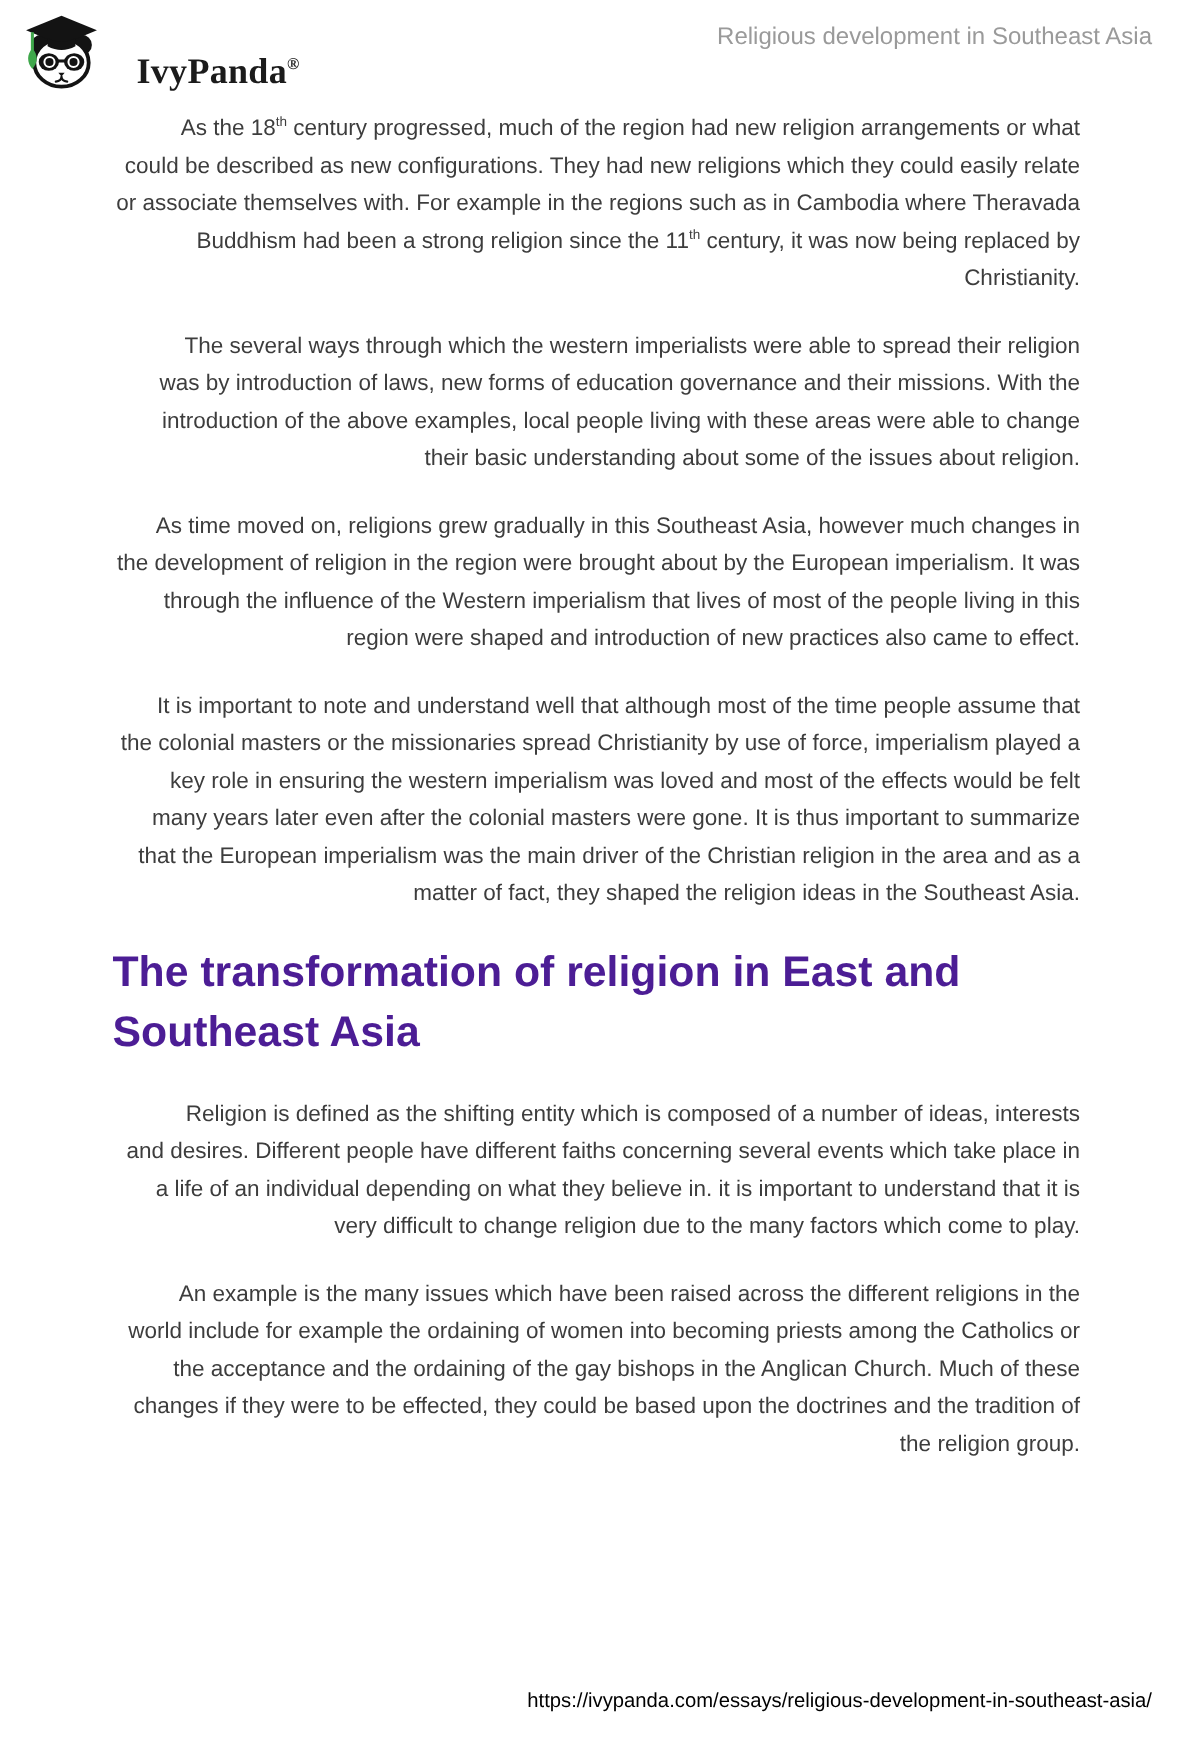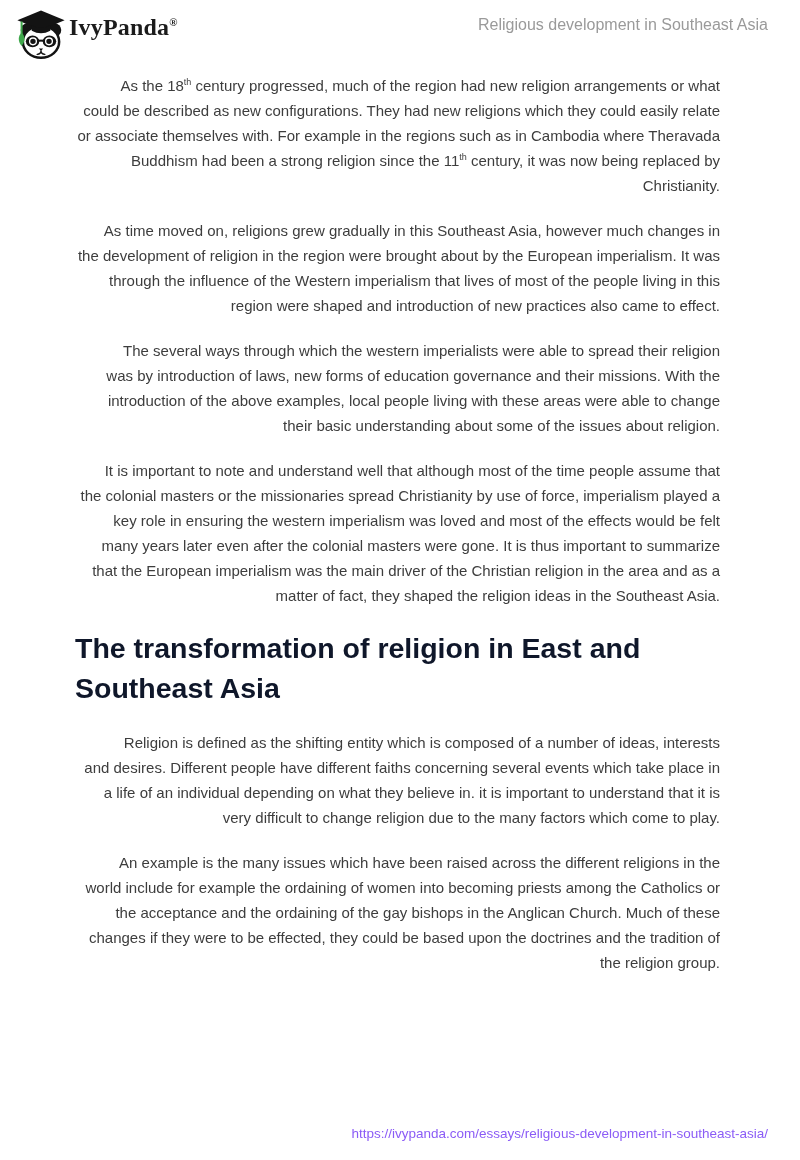--- a/index.html
+++ b/index.html
@@ -14,21 +14,21 @@
 
   
   .header {
     display: flex;
     justify-content: space-between;
     align-items: flex-start;
     padding: 8px 32px 0 14px;
     height: 62px;
     box-sizing: border-box;
   }
-  .logo-wrap { display: flex; align-items: flex-start; gap: 1px; }
+  .logo-wrap { display: flex; align-items: flex-end; gap: 23px; }
   .logo-text {
     font-family: "Liberation Serif", serif;
     font-weight: 700;
     font-size: 24px;
     color: #1b1b1b;
     letter-spacing: 0.2px;
     margin-top: 6px;
   }
   .logo-reg { font-size: 11px; vertical-align: super; font-weight: 700; }
   .doc-title {
@@ -46,31 +46,31 @@
     color: #3d3d3d;
     text-indent: 28px;
     text-align: right;
   }
   .content sup { font-size: 60%; line-height: 0; vertical-align: super; }
   .content h2 {
     margin: 14px 0 22px 0;
     font-size: 28.5px;
     line-height: 40px;
     font-weight: 700;
-    color: #0f172a;
+    color: #4c1d95;
     text-indent: 0;
   }
 
   
   .footer {
     position: absolute;
     right: 32px;
     top: 1126px;
     font-size: 13.5px;
-    color: #8b5cf6;
+    color: #000000;
   }
 </style>
 </head>
 <body>
 
 <div class="page">
 
   <header class="header">
     <div class="logo-wrap">
       <svg width="54" height="54" viewBox="0 0 64 64" xmlns="http://www.w3.org/2000/svg">
@@ -96,23 +96,23 @@
         <path d="M9 29 C4.5 33 4.5 40 9 45 C13.5 40 13.5 33 9 29 Z" fill="#3fa74b"></path>
       </svg>
       <div class="logo-text"><span>IvyPanda</span><span class="logo-reg">®</span></div>
     </div>
     <div class="doc-title">Religious development in Southeast Asia</div>
   </header>
 
   <main class="content">
     <p><span>As the 18</span><sup>th</sup><span> century progressed, much of the region had new religion arrangements or what could be described as new configurations. They had new religions which they could easily relate or associate themselves with. For example in the regions such as in Cambodia where Theravada Buddhism had been a strong religion since the 11</span><sup>th</sup><span> century, it was now being replaced by Christianity.</span></p>
 
+    <p>The several ways through which the western imperialists were able to spread their religion was by introduction of laws, new forms of education governance and their missions. With the introduction of the above examples, local people living with these areas were able to change their basic understanding about some of the issues about religion.</p>
+
     <p>As time moved on, religions grew gradually in this Southeast Asia, however much changes in the development of religion in the region were brought about by the European imperialism. It was through the influence of the Western imperialism that lives of most of the people living in this region were shaped and introduction of new practices also came to effect.</p>
-
-    <p>The several ways through which the western imperialists were able to spread their religion was by introduction of laws, new forms of education governance and their missions. With the introduction of the above examples, local people living with these areas were able to change their basic understanding about some of the issues about religion.</p>
 
     <p>It is important to note and understand well that although most of the time people assume that the colonial masters or the missionaries spread Christianity by use of force, imperialism played a key role in ensuring the western imperialism was loved and most of the effects would be felt many years later even after the colonial masters were gone. It is thus important to summarize that the European imperialism was the main driver of the Christian religion in the area and as a matter of fact, they shaped the religion ideas in the Southeast Asia.</p>
 
     <h2>The transformation of religion in East and Southeast Asia</h2>
 
     <p>Religion is defined as the shifting entity which is composed of a number of ideas, interests and desires. Different people have different faiths concerning several events which take place in a life of an individual depending on what they believe in. it is important to understand that it is very difficult to change religion due to the many factors which come to play.</p>
 
     <p>An example is the many issues which have been raised across the different religions in the world include for example the ordaining of women into becoming priests among the Catholics or the acceptance and the ordaining of the gay bishops in the Anglican Church. Much of these changes if they were to be effected, they could be based upon the doctrines and the tradition of the religion group.</p>
   </main>
 

